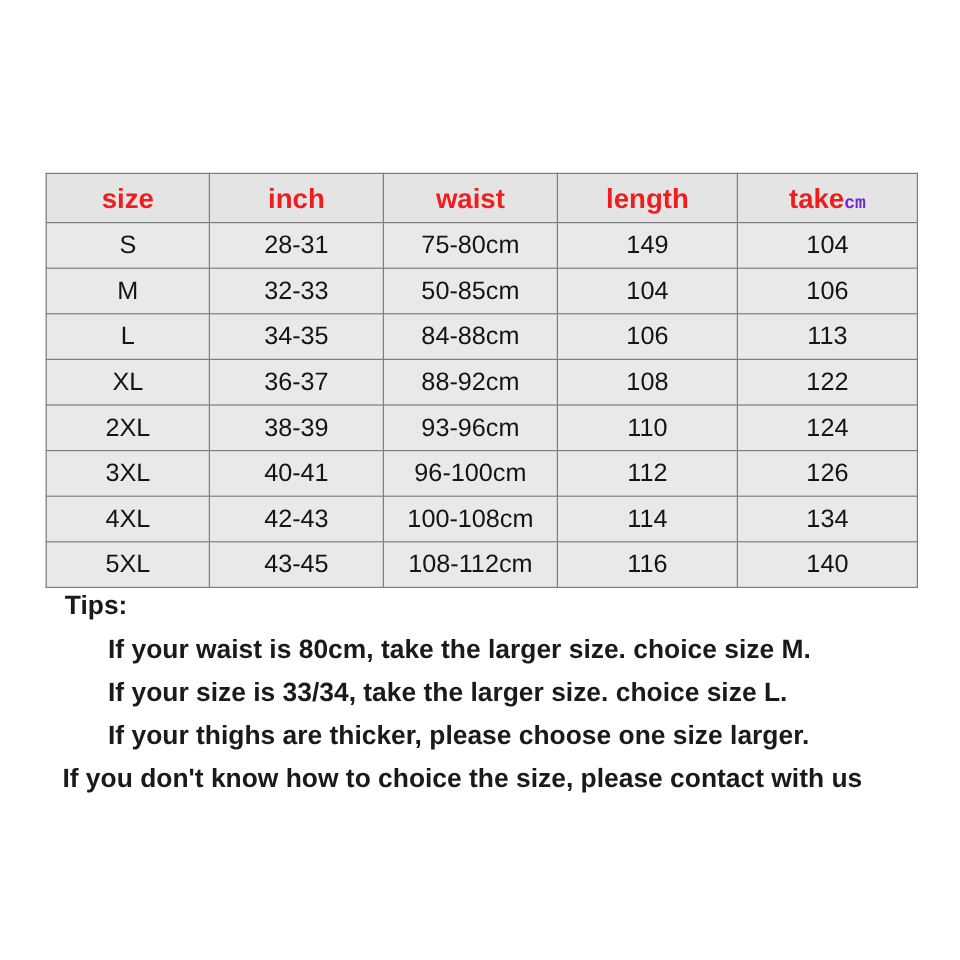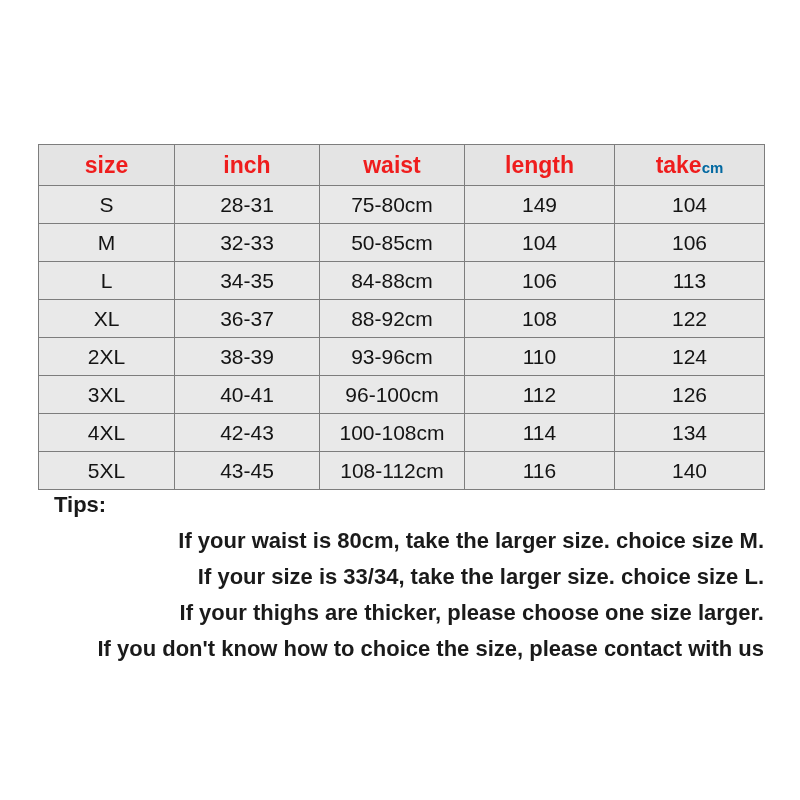--- a/index.html
+++ b/index.html
@@ -47,23 +47,24 @@
   table.size-table thead th {
     color: #ef1d1d;
     font-weight: bold;
     font-size: 23px;
     height: 40px;
     background: #e4e4e4;
   }
   .hdr-sub {
     font-size: 15px;
     font-weight: bold;
-    color: #0369a1;
+    color: #6d28d9;
     vertical-align: baseline;
     letter-spacing: 0;
+    font-family: Liberation Mono, monospace;
   }
   col.c1 { width: 136px; }
   col.c2 { width: 145px; }
   col.c3 { width: 145px; }
   col.c4 { width: 150px; }
   col.c5 { width: 150px; }
 
   .tips {
     position: absolute;
     left: 38px;
@@ -76,21 +77,20 @@
     color: #1a1a1a;
     margin-left: 16px;
     margin-bottom: 10px;
   }
   .tip-line {
     font-size: 22px;
     color: #1a1a1a;
     margin-left: 52px;
     margin-bottom: 10px;
     white-space: nowrap;
-    text-align: right;
   }
   .tip-line.last {
     margin-left: 14px;
     margin-top: 10px;
   }
 </style>
 </head>
 <body>
 
 <div class="page">

